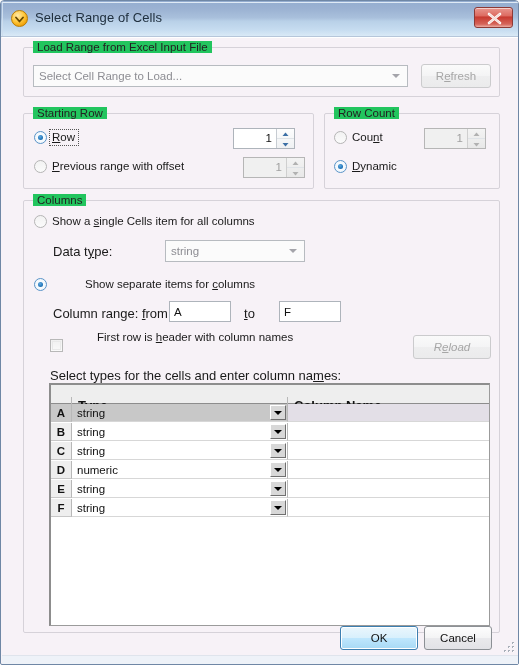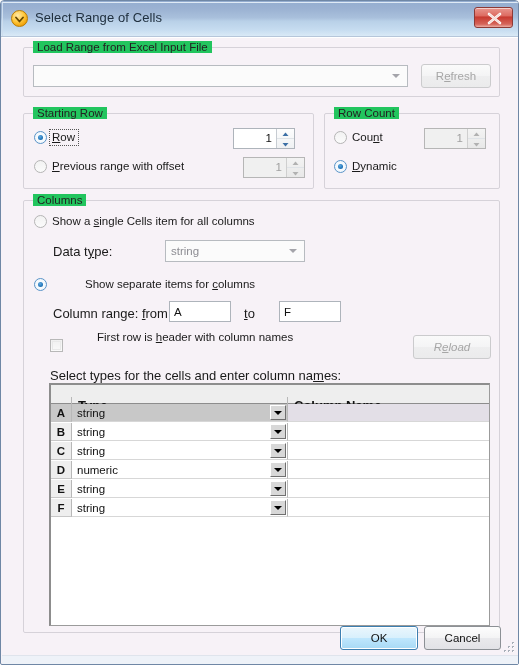--- a/index.html
+++ b/index.html
@@ -418,20 +418,21 @@
     </div>
   </div>
 
   <div id="client">
 
     <div class="group" style="left:21px; top:9px; width:477px; height:50px;">
       <span class="group-title">Load Range from Excel Input File</span>
     </div>
 
     <div class="combo" style="left:31px; top:27px; width:375px;">
+      <span class="txt">Select Cell Range to Load...</span>
       <span class="arw"></span>
     </div>
 
     <div class="button disabled" style="left:419px; top:26px; width:70px;">
       <span>R<span class="u">e</span>fresh</span>
     </div>
 
     <div class="group" style="left:21px; top:75px; width:291px; height:76px;">
       <span class="group-title">Starting Row</span>
     </div>
@@ -618,21 +619,21 @@
         </div>
         <div class="namecell" style="left:237px; width:202px;">
           <span class="nv"></span>
         </div>
       </div>
     </div>
 
     <div class="button default" style="left:338px; top:588px; width:78px;">
       <span>OK</span>
     </div>
-    <div class="button normal-focus" style="left:422px; top:588px; width:77px;">
+    <div class="button normal-focus" style="left:422px; top:588px; width:68px;">
       <span>Cancel</span>
     </div>
 
     <div id="grip">
       <svg width="13" height="13" viewBox="0 0 13 13">
         <g fill="#a8aeb8">
           <rect x="9" y="1" width="2" height="2"></rect>
           <rect x="9" y="5" width="2" height="2"></rect>
             <rect x="5" y="5" width="2" height="2"></rect>
           <rect x="9" y="9" width="2" height="2"></rect>

